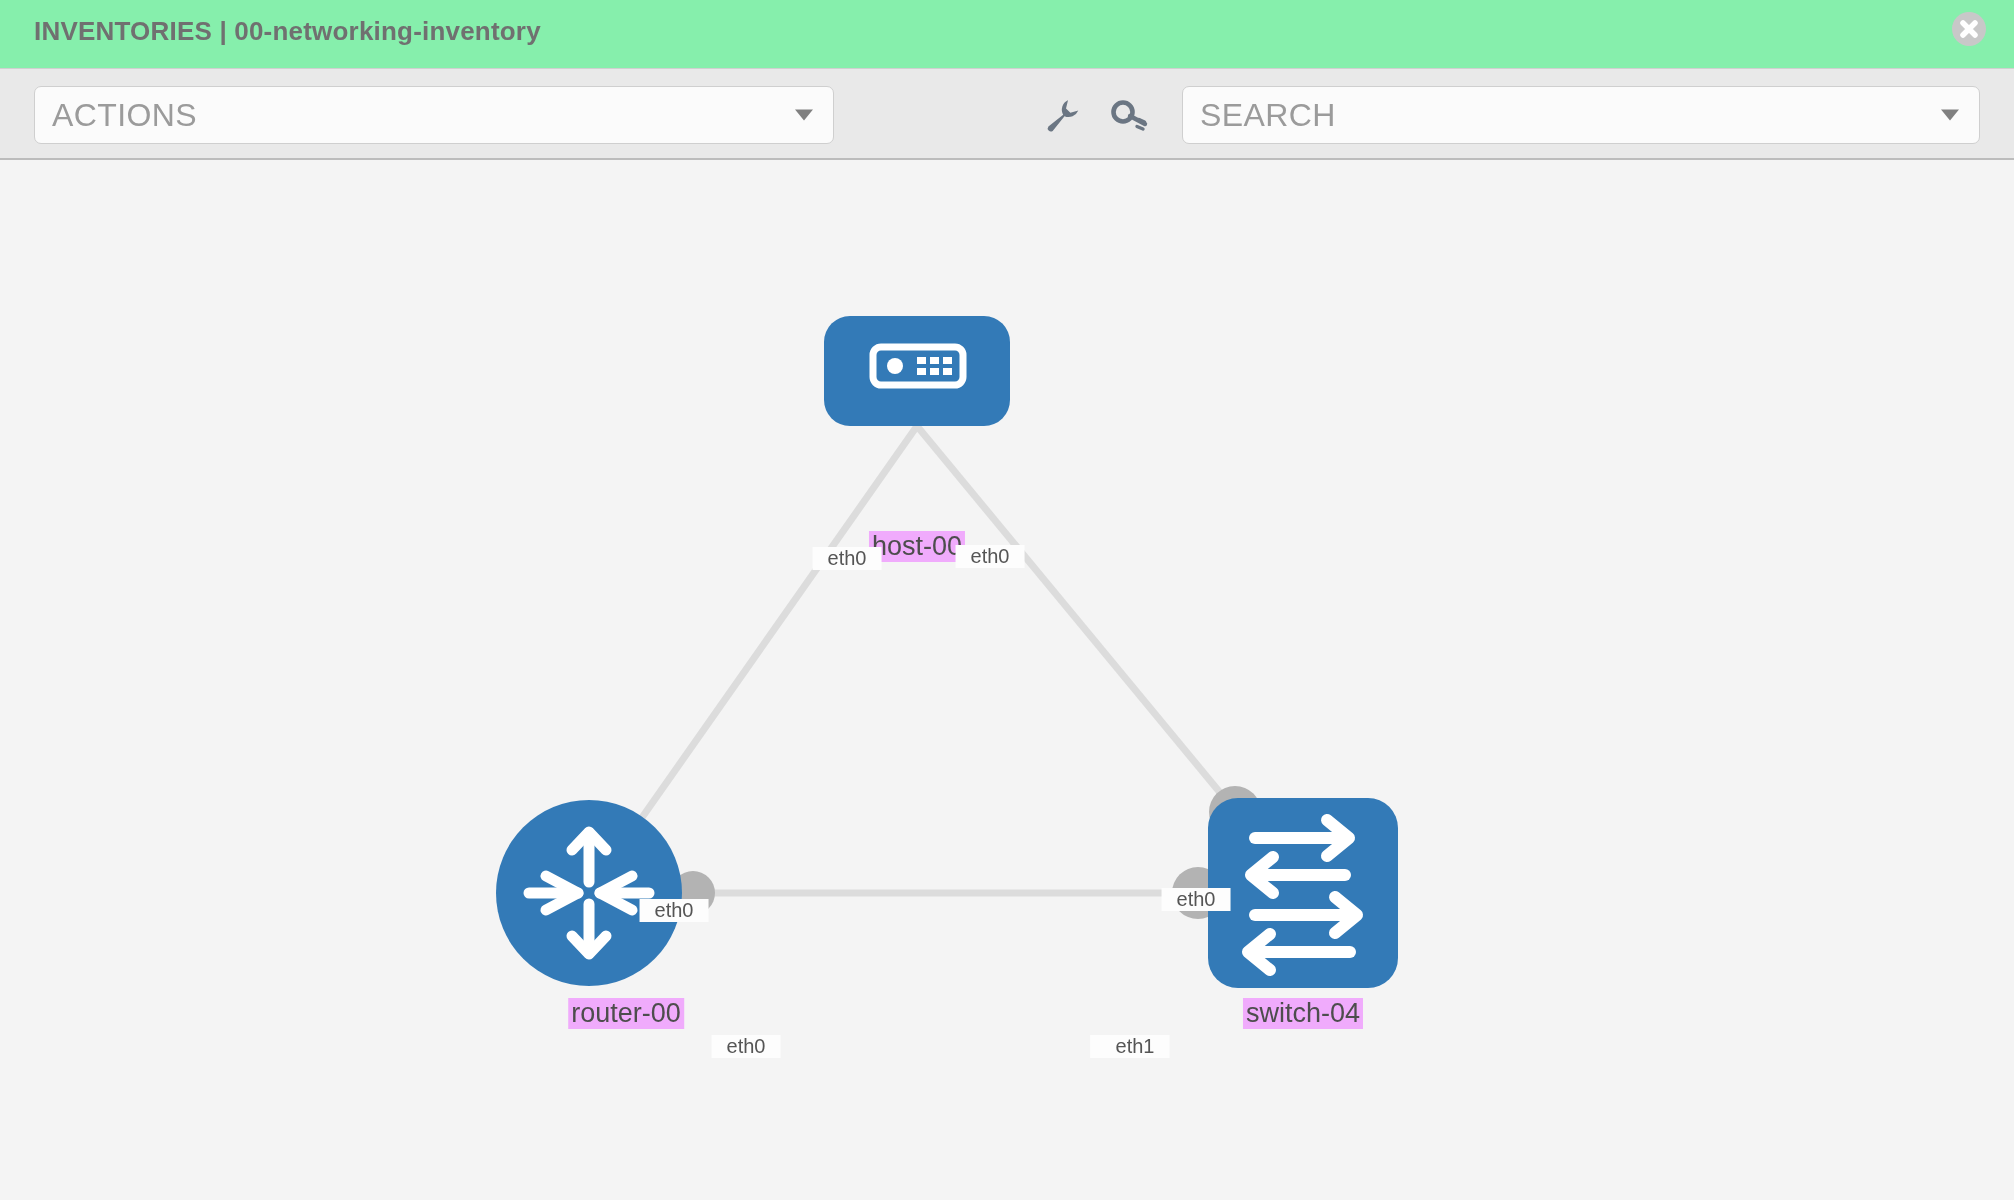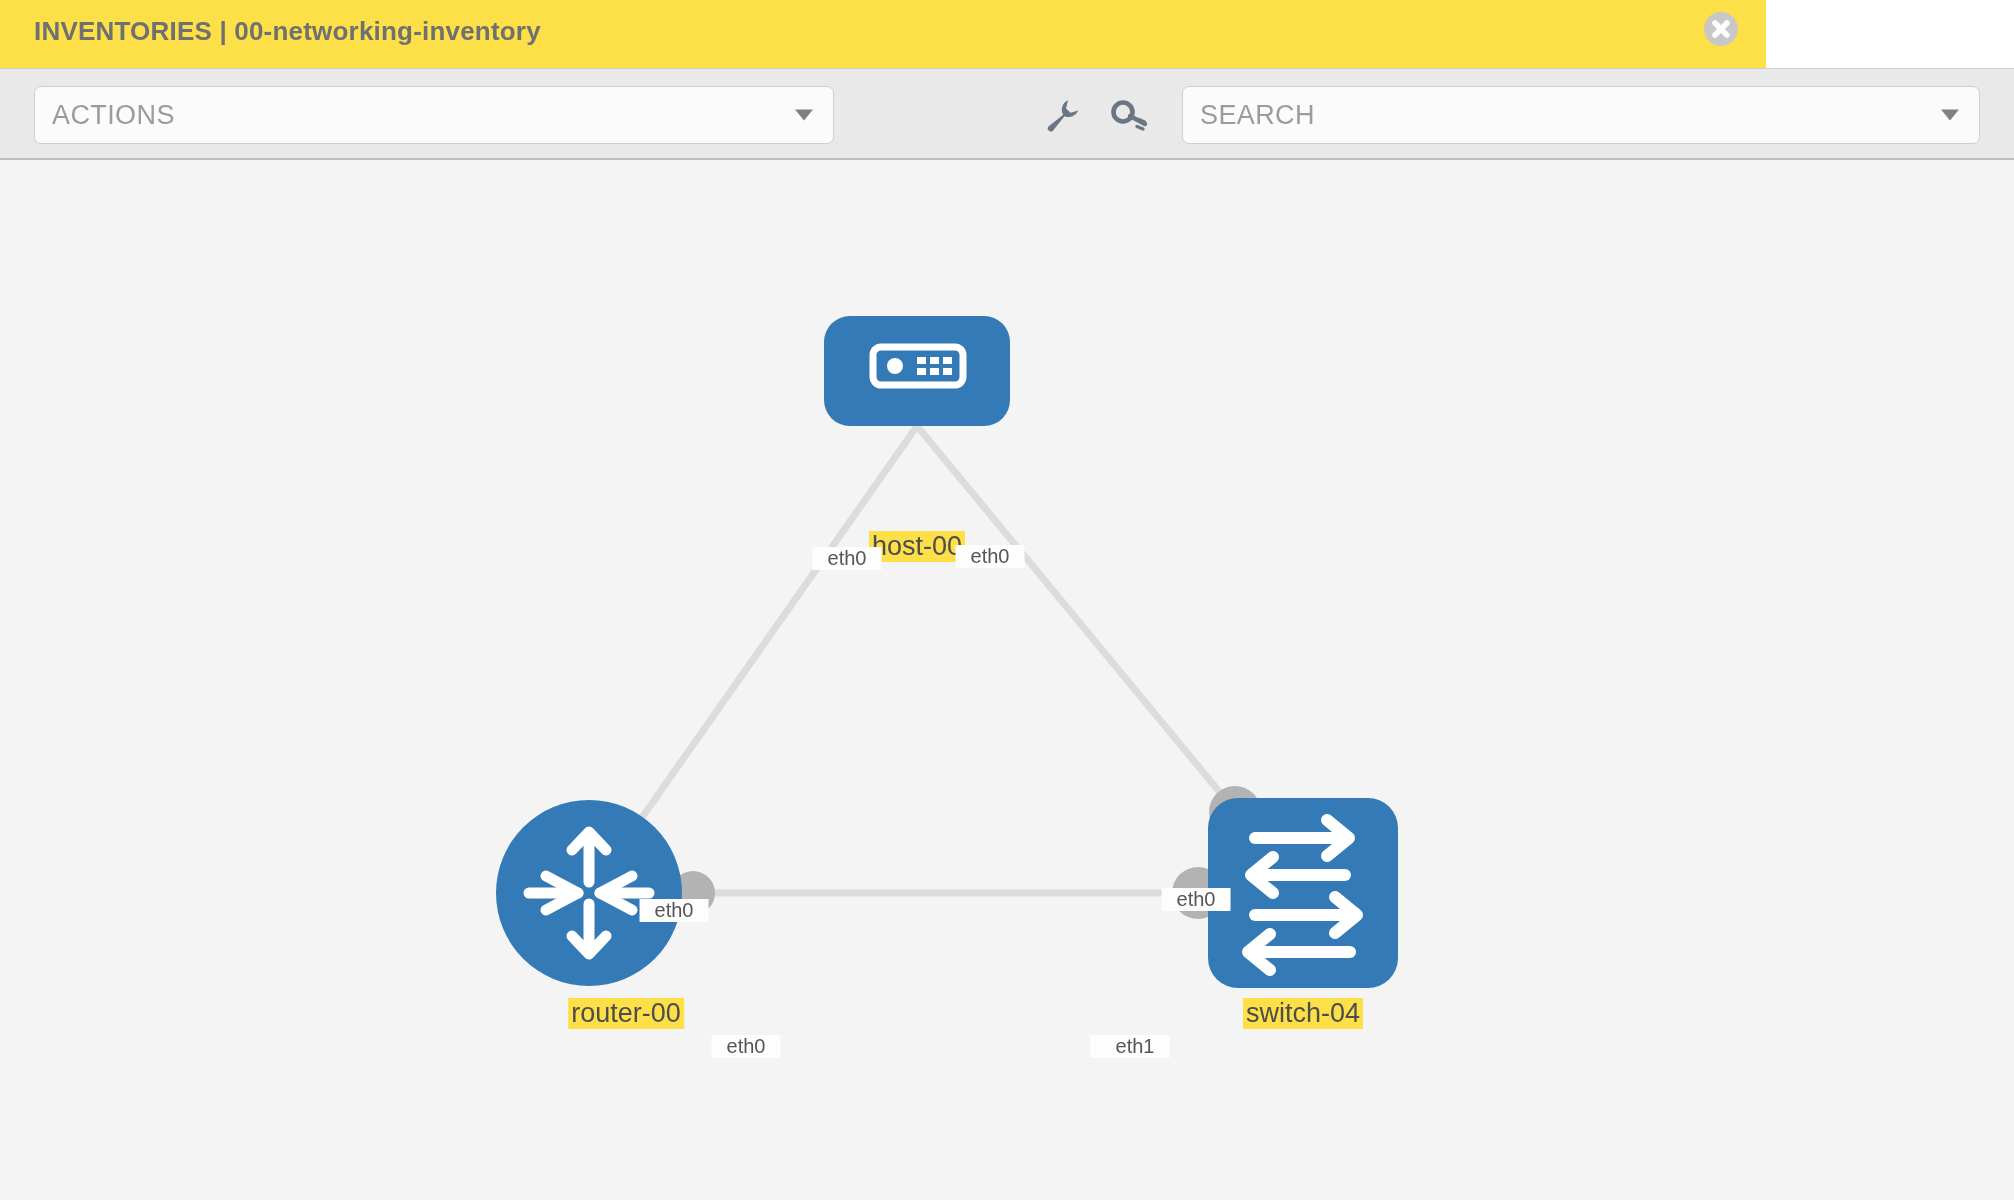--- a/index.html
+++ b/index.html
@@ -16,23 +16,23 @@
     position: relative;
     width: 2014px;
     height: 1200px;
     background: #ffffff;
   }
 
   
   .header {
     position: absolute;
     left: 0; top: 0;
-    width: 1766px;
+    width: 2014px;
     height: 68px;
-    background: #fde047;
+    background: #86efac;
     box-sizing: border-box;
   }
   .header-title {
     position: absolute;
     left: 34px;
     top: 16px;
     font-size: 26px;
     font-weight: bold;
     color: #707070;
     letter-spacing: 0.2px;
@@ -67,21 +67,21 @@
     border: 1px solid #cfcfcf;
     border-radius: 7px;
     box-sizing: border-box;
     cursor: pointer;
   }
   .select-box .sel-label {
     position: absolute;
     left: 17px;
     top: 50%;
     transform: translateY(-50%);
-    font-size: 27px;
+    font-size: 32px;
     color: #9b9b9b;
     letter-spacing: 0.4px;
     white-space: nowrap;
   }
   .caret {
     position: absolute;
     right: 20px;
     top: 50%;
     transform: translateY(-50%);
     width: 0; height: 0;
@@ -116,21 +116,21 @@
     left: 0; top: 0;
     width: 2014px;
     height: 1040px;
   }
 
   
   .node-label {
     position: absolute;
     font-size: 27px;
     color: #4d4d4d;
-    background: #fde047;
+    background: #f0abfc;
     padding: 0 3px;
     white-space: nowrap;
     transform: translateX(-50%);
   }
   .port-label {
     position: absolute;
     font-size: 20px;
     color: #555555;
     background: #fdfdfd;
     padding: 0 15px;

